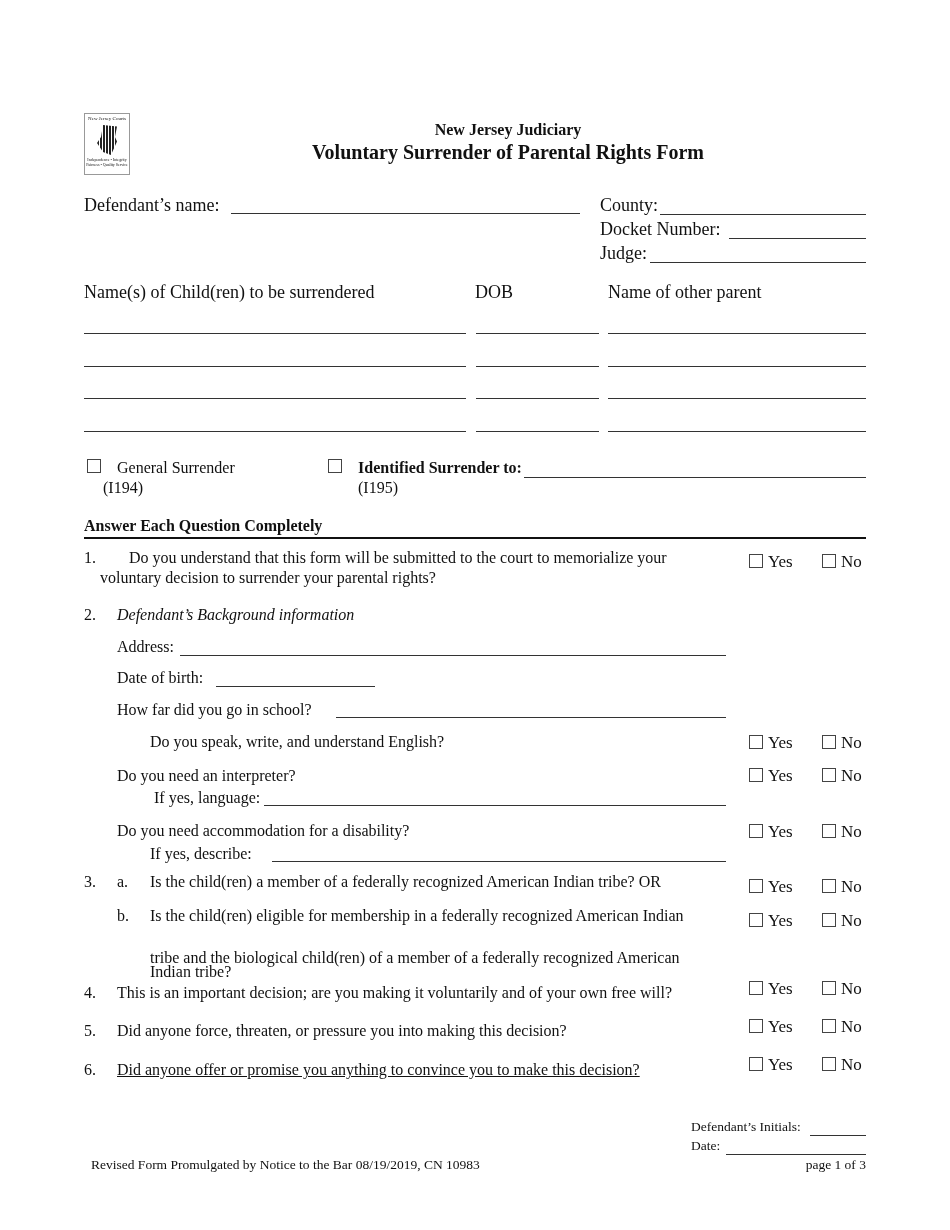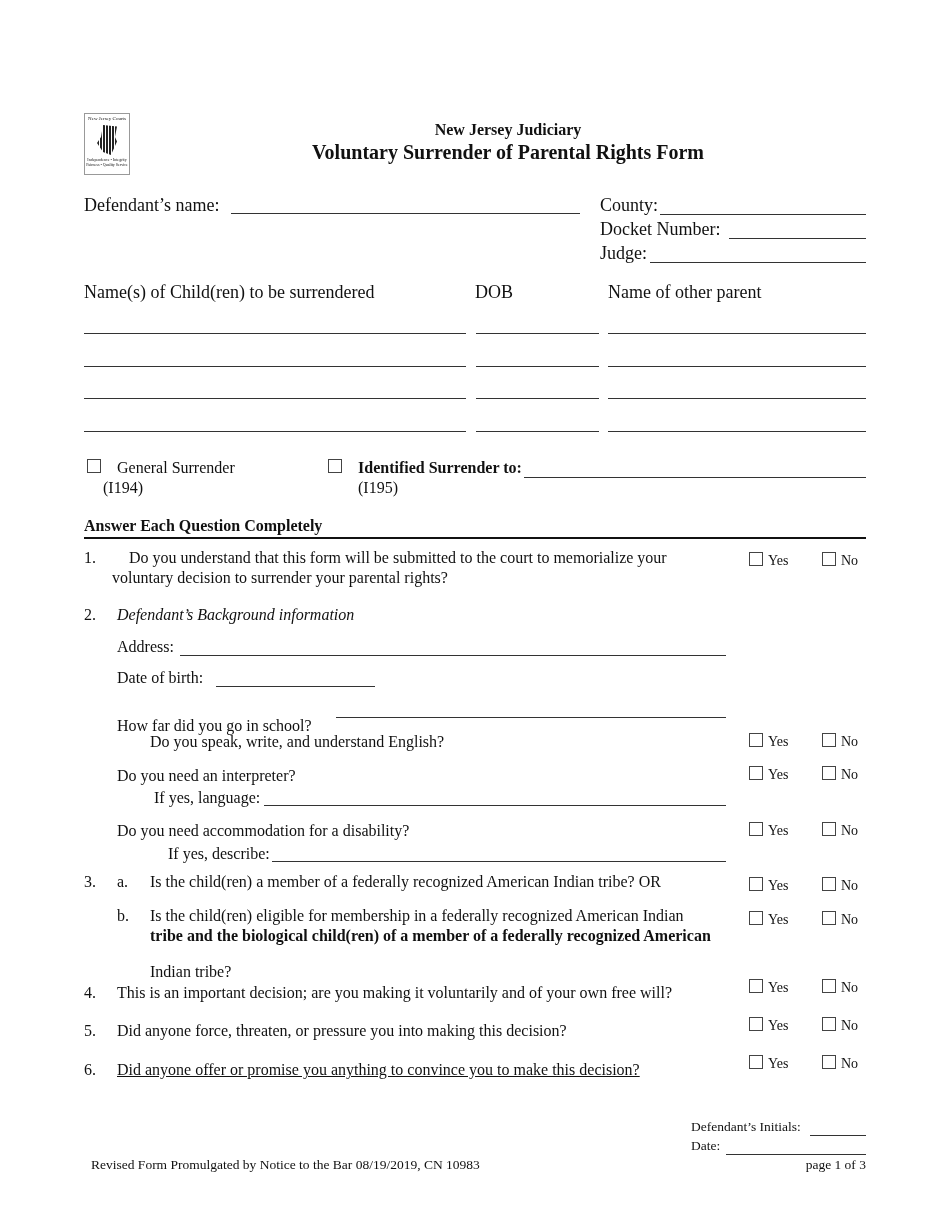--- a/index.html
+++ b/index.html
@@ -3,21 +3,21 @@
 <meta charset="utf-8">
 <style>
   html, body { margin: 0; padding: 0; background: #ffffff; }
   body { width: 950px; height: 1230px; position: relative; font-family: "Liberation Serif", serif; color: #111; overflow: hidden; }
   .abs { position: absolute; }
   .t16 { font-size: 16px; }
   .t18 { font-size: 18px; }
   .t13 { font-size: 13.5px; }
   .line { position: absolute; border-bottom: 1px solid #333; height: 0; }
   .cb { display: inline-block; width: 12px; height: 12px; border: 1px solid #444; vertical-align: -1px; margin-right: 5px; background: #fff; }
-  .yn { position: absolute; font-size: 14px; white-space: nowrap; }
+  .yn { position: absolute; font-size: 17px; white-space: nowrap; }
   .logo { position: absolute; left: 84px; top: 113px; width: 44px; height: 60px; border: 1px solid #999; background: #fff; }
   .logo .lt { font-size: 5px; text-align: center; margin-top: 2px; line-height: 6px; }
   .logo .shape { width: 20px; height: 30px; margin: 3px auto 0; background: repeating-linear-gradient(90deg,#222 0 2px,#fff 2px 3px); clip-path: polygon(30% 0,100% 5%,90% 40%,100% 55%,70% 100%,30% 90%,0 60%,20% 40%); }
   .logo .lb { font-size: 4px; text-align: center; line-height: 5px; margin-top: 2px; }
   .bold { font-weight: bold; }
   .nowrap { white-space: nowrap; }
 </style>
 </head>
 <body>
 
@@ -63,61 +63,61 @@
 <span class="abs cb" style="left:328px;top:459px;"></span>
 <div class="abs t16 nowrap" style="left:358px;top:459px;font-weight:bold;">Identified Surrender to:</div>
 <div class="abs t16 nowrap" style="left:358px;top:479px;">(I195)</div>
 <div class="line" style="left:524px;top:477px;width:342px;"></div>
 
 <div class="abs bold t16 nowrap" style="left:84px;top:517px;">Answer Each Question Completely</div>
 <div class="abs" style="left:84px;top:537px;width:782px;border-bottom:2px solid #111;"></div>
 
 <div class="abs t16" style="left:84px;top:549px;">1.</div>
 <div class="abs t16 nowrap" style="left:117px;top:549px;margin-left:12px;">Do you understand that this form will be submitted to the court to memorialize your</div>
-<div class="abs t16 nowrap" style="left:112px;top:569px;text-align:right;">voluntary decision to surrender your parental rights?</div>
+<div class="abs t16 nowrap" style="left:100px;top:569px;text-align:right;">voluntary decision to surrender your parental rights?</div>
 <div class="yn" style="left:749px;top:552px;"><span class="cb"></span><span>Yes</span></div>
 <div class="yn" style="left:822px;top:552px;"><span class="cb"></span><span>No</span></div>
 
 <div class="abs t16" style="left:84px;top:606px;">2.</div>
 <div class="abs t16 nowrap" style="left:117px;top:606px;font-style:italic;">Defendant’s Background information</div>
 
 <div class="abs t16 nowrap" style="left:117px;top:638px;">Address:</div>
 <div class="line" style="left:180px;top:655px;width:546px;"></div>
 
 <div class="abs t16 nowrap" style="left:117px;top:669px;">Date of birth:</div>
 <div class="line" style="left:216px;top:686px;width:159px;"></div>
 
-<div class="abs t16 nowrap" style="left:117px;top:717px;">How far did you go in school?</div>
+<div class="abs t16 nowrap" style="left:117px;top:701px;">How far did you go in school?</div>
 <div class="line" style="left:336px;top:717px;width:390px;"></div>
 
 <div class="abs t16 nowrap" style="left:150px;top:733px;">Do you speak, write, and understand English?</div>
 <div class="yn" style="left:749px;top:733px;"><span class="cb"></span><span>Yes</span></div>
 <div class="yn" style="left:822px;top:733px;"><span class="cb"></span><span>No</span></div>
 
 <div class="abs t16 nowrap" style="left:117px;top:767px;">Do you need an interpreter?</div>
 <div class="yn" style="left:749px;top:766px;"><span class="cb"></span><span>Yes</span></div>
 <div class="yn" style="left:822px;top:766px;"><span class="cb"></span><span>No</span></div>
 <div class="abs t16 nowrap" style="left:154px;top:789px;">If yes, language:</div>
 <div class="line" style="left:264px;top:805px;width:462px;"></div>
 
 <div class="abs t16 nowrap" style="left:117px;top:822px;">Do you need accommodation for a disability?</div>
 <div class="yn" style="left:749px;top:822px;"><span class="cb"></span><span>Yes</span></div>
 <div class="yn" style="left:822px;top:822px;"><span class="cb"></span><span>No</span></div>
-<div class="abs t16 nowrap" style="left:150px;top:845px;margin-left:18px;">If yes, describe:</div>
+<div class="abs t16 nowrap" style="left:150px;top:845px;">If yes, describe:</div>
 <div class="line" style="left:272px;top:861px;width:454px;"></div>
 
 <div class="abs t16" style="left:84px;top:873px;">3.</div>
 <div class="abs t16" style="left:117px;top:873px;">a.</div>
 <div class="abs t16 nowrap" style="left:150px;top:873px;">Is the child(ren) a member of a federally recognized American Indian tribe? OR</div>
 <div class="yn" style="left:749px;top:877px;"><span class="cb"></span><span>Yes</span></div>
 <div class="yn" style="left:822px;top:877px;"><span class="cb"></span><span>No</span></div>
 
 <div class="abs t16" style="left:117px;top:907px;">b.</div>
 <div class="abs t16 nowrap" style="left:150px;top:907px;">Is the child(ren) eligible for membership in a federally recognized American Indian</div>
-<div class="abs t16 nowrap" style="left:150px;top:927px;font-weight:bold;">tribe and the biological child(ren) of a member of a federally recognized American</div>
+<div class="abs t16 nowrap" style="left:150px;top:949px;">tribe and the biological child(ren) of a member of a federally recognized American</div>
 <div class="abs t16 nowrap" style="left:150px;top:947px;margin-top:16px;">Indian tribe?</div>
 <div class="yn" style="left:749px;top:911px;"><span class="cb"></span><span>Yes</span></div>
 <div class="yn" style="left:822px;top:911px;"><span class="cb"></span><span>No</span></div>
 
 <div class="abs t16" style="left:84px;top:984px;">4.</div>
 <div class="abs t16 nowrap" style="left:117px;top:984px;">This is an important decision; are you making it voluntarily and of your own free will?</div>
 <div class="yn" style="left:749px;top:979px;"><span class="cb"></span><span>Yes</span></div>
 <div class="yn" style="left:822px;top:979px;"><span class="cb"></span><span>No</span></div>
 
 <div class="abs t16" style="left:84px;top:1022px;">5.</div>

